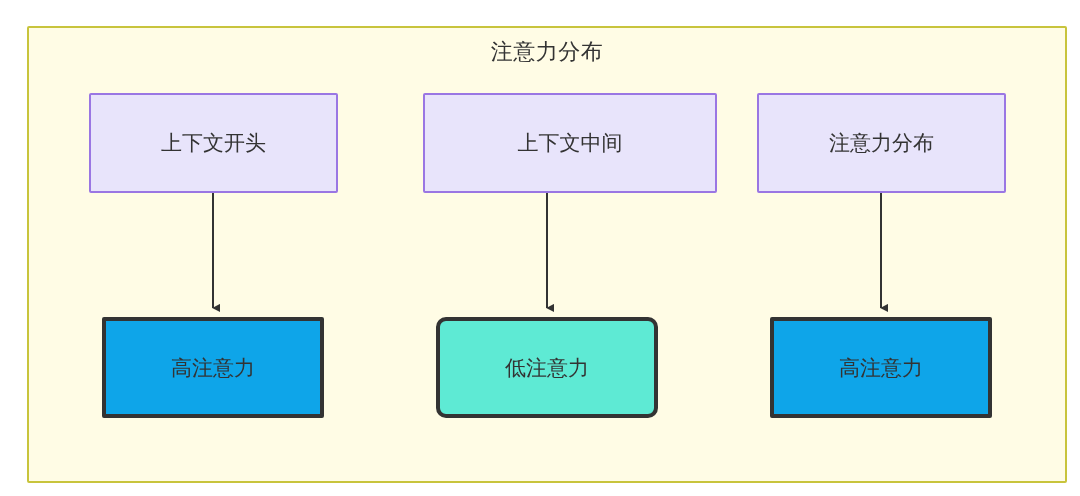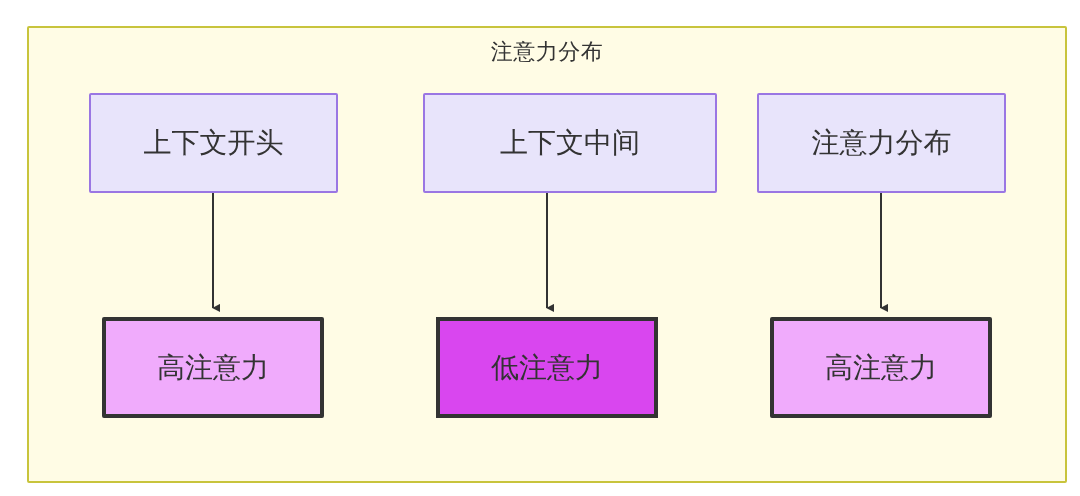--- a/index.html
+++ b/index.html
@@ -48,42 +48,42 @@
   }
 
   
   .node {
     position: absolute;
     box-sizing: border-box;
     display: flex;
     align-items: center;
     justify-content: center;
     color: #333333;
-    font-size: 28px;
+    font-size: 21px;
     line-height: 1.2;
     text-align: center;
     white-space: nowrap;
   }
 
   .node.source {
     background: #e8e4fb;
     border: 2px solid #9a76e3;
     border-radius: 2px;
   }
 
   .node.high {
-    background: #f0abfc;
+    background: #0ea5e9;
     border: 4px solid #333333;
     border-radius: 2px;
   }
 
   .node.low {
-    background: #d946ef;
+    background: #5eead4;
     border: 4px solid #333333;
-    border-radius: 0;
+    border-radius: 10px;
   }
 
   
   .src-1 { left: 89px;  top: 93px; width: 249px; height: 100px; }
   .src-2 { left: 423px; top: 93px; width: 294px; height: 100px; }
   .src-3 { left: 757px; top: 93px; width: 249px; height: 100px; }
 
   
   .tgt-1 { left: 102px; top: 317px; width: 222px; height: 101px; }
   .tgt-2 { left: 436px; top: 317px; width: 222px; height: 101px; }

